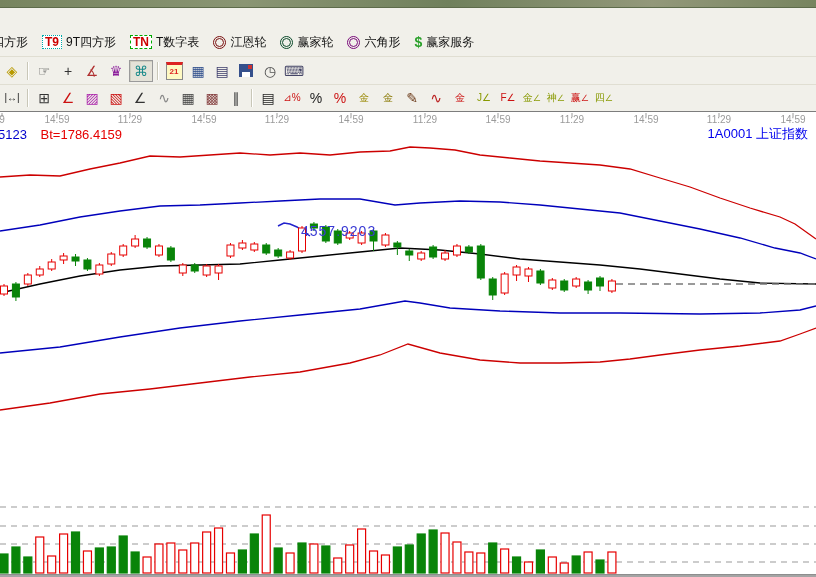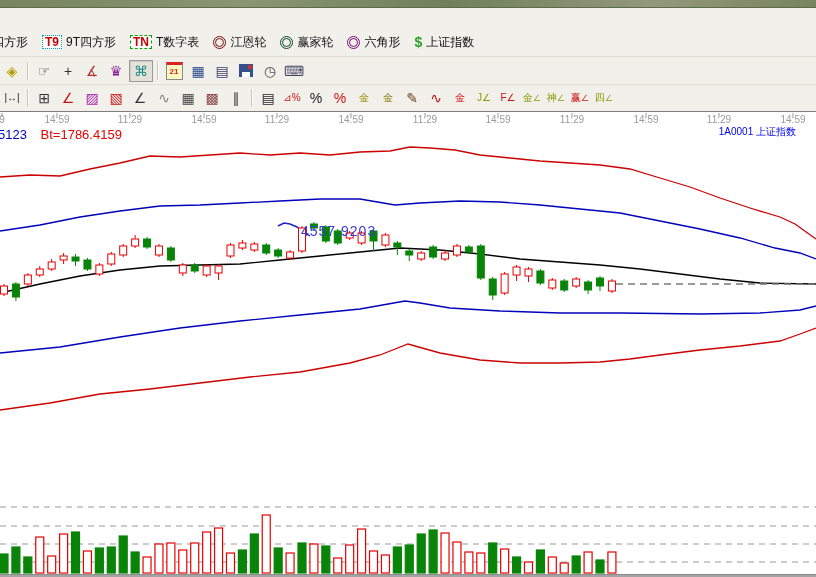--- a/index.html
+++ b/index.html
@@ -29,21 +29,21 @@
   .icon-floppy{width:14px;height:13px;background:#35508c;position:relative;}
   .icon-floppy:before{content:"";position:absolute;left:3px;bottom:0;width:8px;height:5px;background:#fff;}
   .icon-floppy:after{content:"";position:absolute;right:1px;top:1px;width:4px;height:4px;background:#c33;}
   
   #chart{position:relative;width:816px;height:462px;background:#fff;border-top:1px solid #7d7d7d;}
   #chart svg{position:absolute;left:0;top:0;}
   .axis-label{position:absolute;top:2px;font-size:10px;color:#9a9a9a;transform:translateX(-50%);white-space:nowrap;}
   #info-left{position:absolute;left:-2px;top:15px;font-size:13px;white-space:nowrap;}
   #info-left .id{color:#0000cc;}
   #info-left .val{color:#e60000;margin-left:10px;}
-  #info-right{position:absolute;right:20px;top:13px;font-size:10px;color:#0000ee;white-space:nowrap;}
+  #info-right{position:absolute;right:8px;top:13px;font-size:13px;color:#0000ee;white-space:nowrap;}
   #overlay-val{position:absolute;left:301px;top:111px;font-size:14px;color:#3a3ad4;letter-spacing:1px;}
   #bottomstrip{height:6px;background:#a4a4a4;border-top:1px solid #8e8e8e;}
 </style>
 </head>
 <body>
 
 <div id="titlestrip"></div>
 <div id="menugap"></div>
 
 <div id="toolbar-main" class="tbrow">
@@ -65,21 +65,21 @@
     <div class="tb-item">
       <span class="ring green"></span>
       <span>赢家轮</span>
     </div>
     <div class="tb-item">
       <span class="ring purple"></span>
       <span>六角形</span>
     </div>
     <div class="tb-item">
       <span class="dollar">$</span>
-      <span>上证指数</span>
+      <span>赢家服务</span>
     </div>
   </div>
 <div id="toolbar-icons" class="tbrow">
     <span class="tbtn">
       <span class="glyph" style="color: rgb(184, 154, 0); font-size: 14px;">◈</span>
     </span>
     <span class="tbsep"></span>
     <span class="tbtn">
       <span class="glyph" style="color: rgb(68, 68, 68); font-size: 14px;">☞</span>
     </span>

